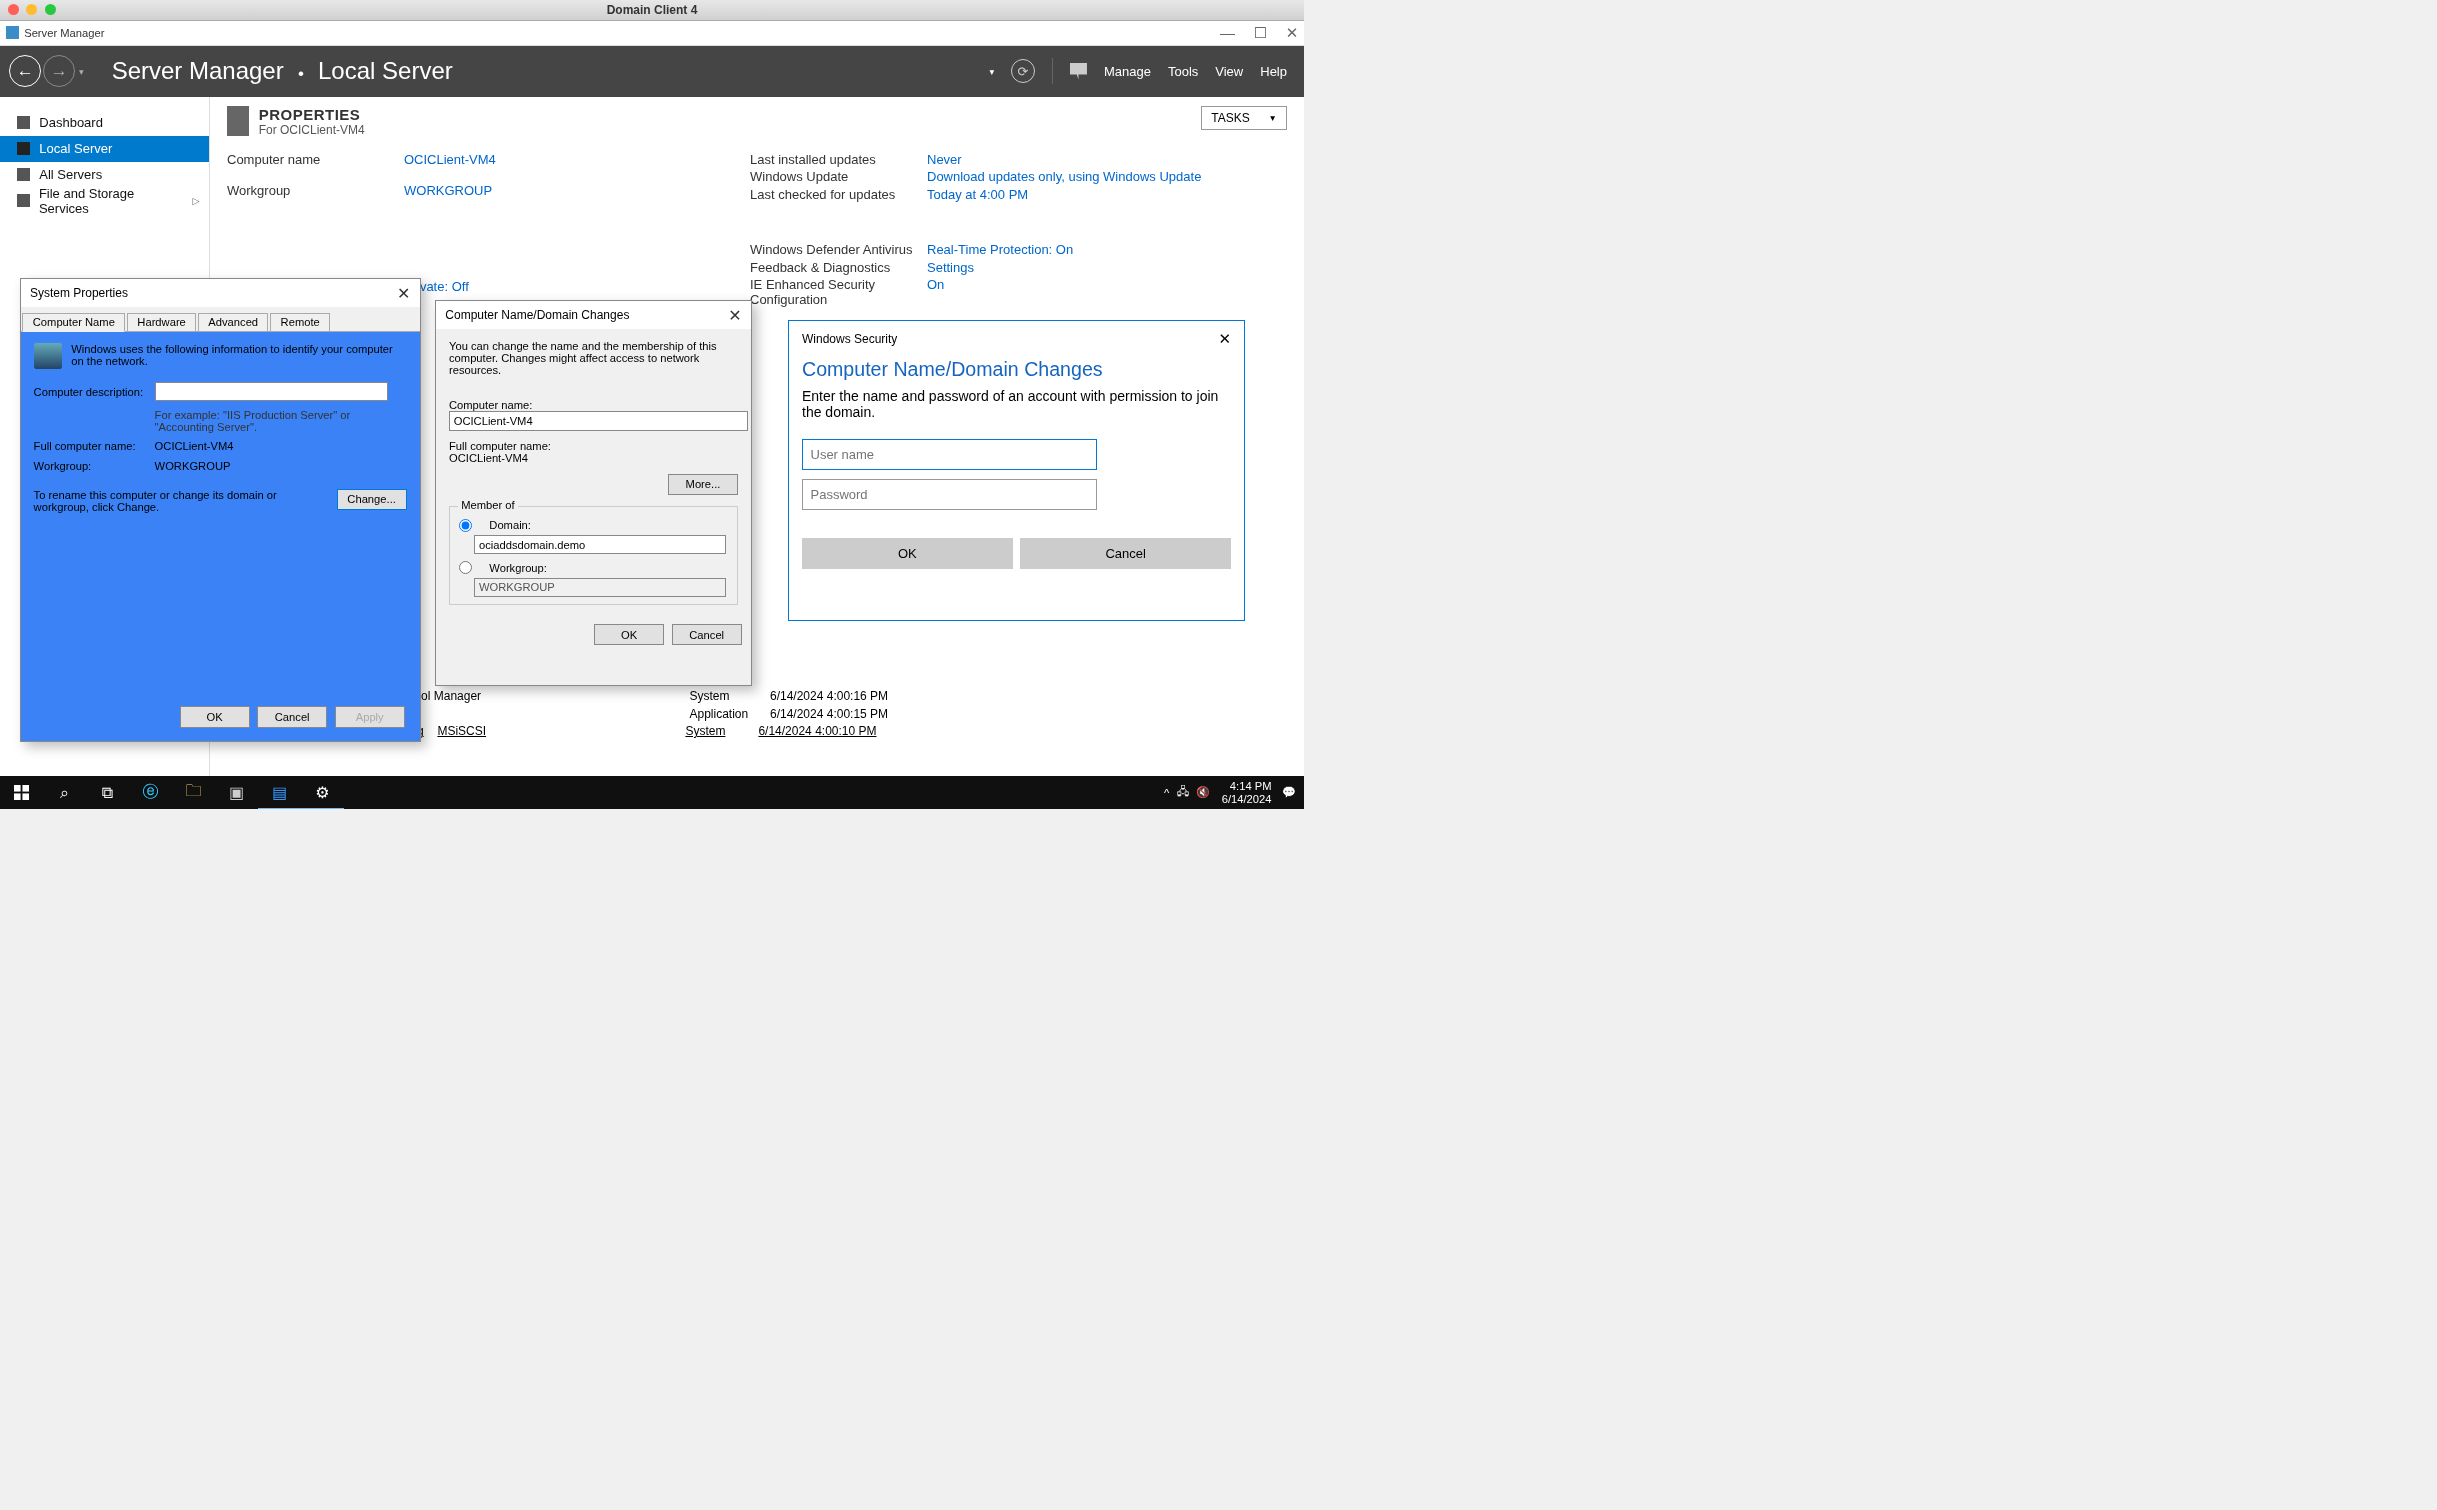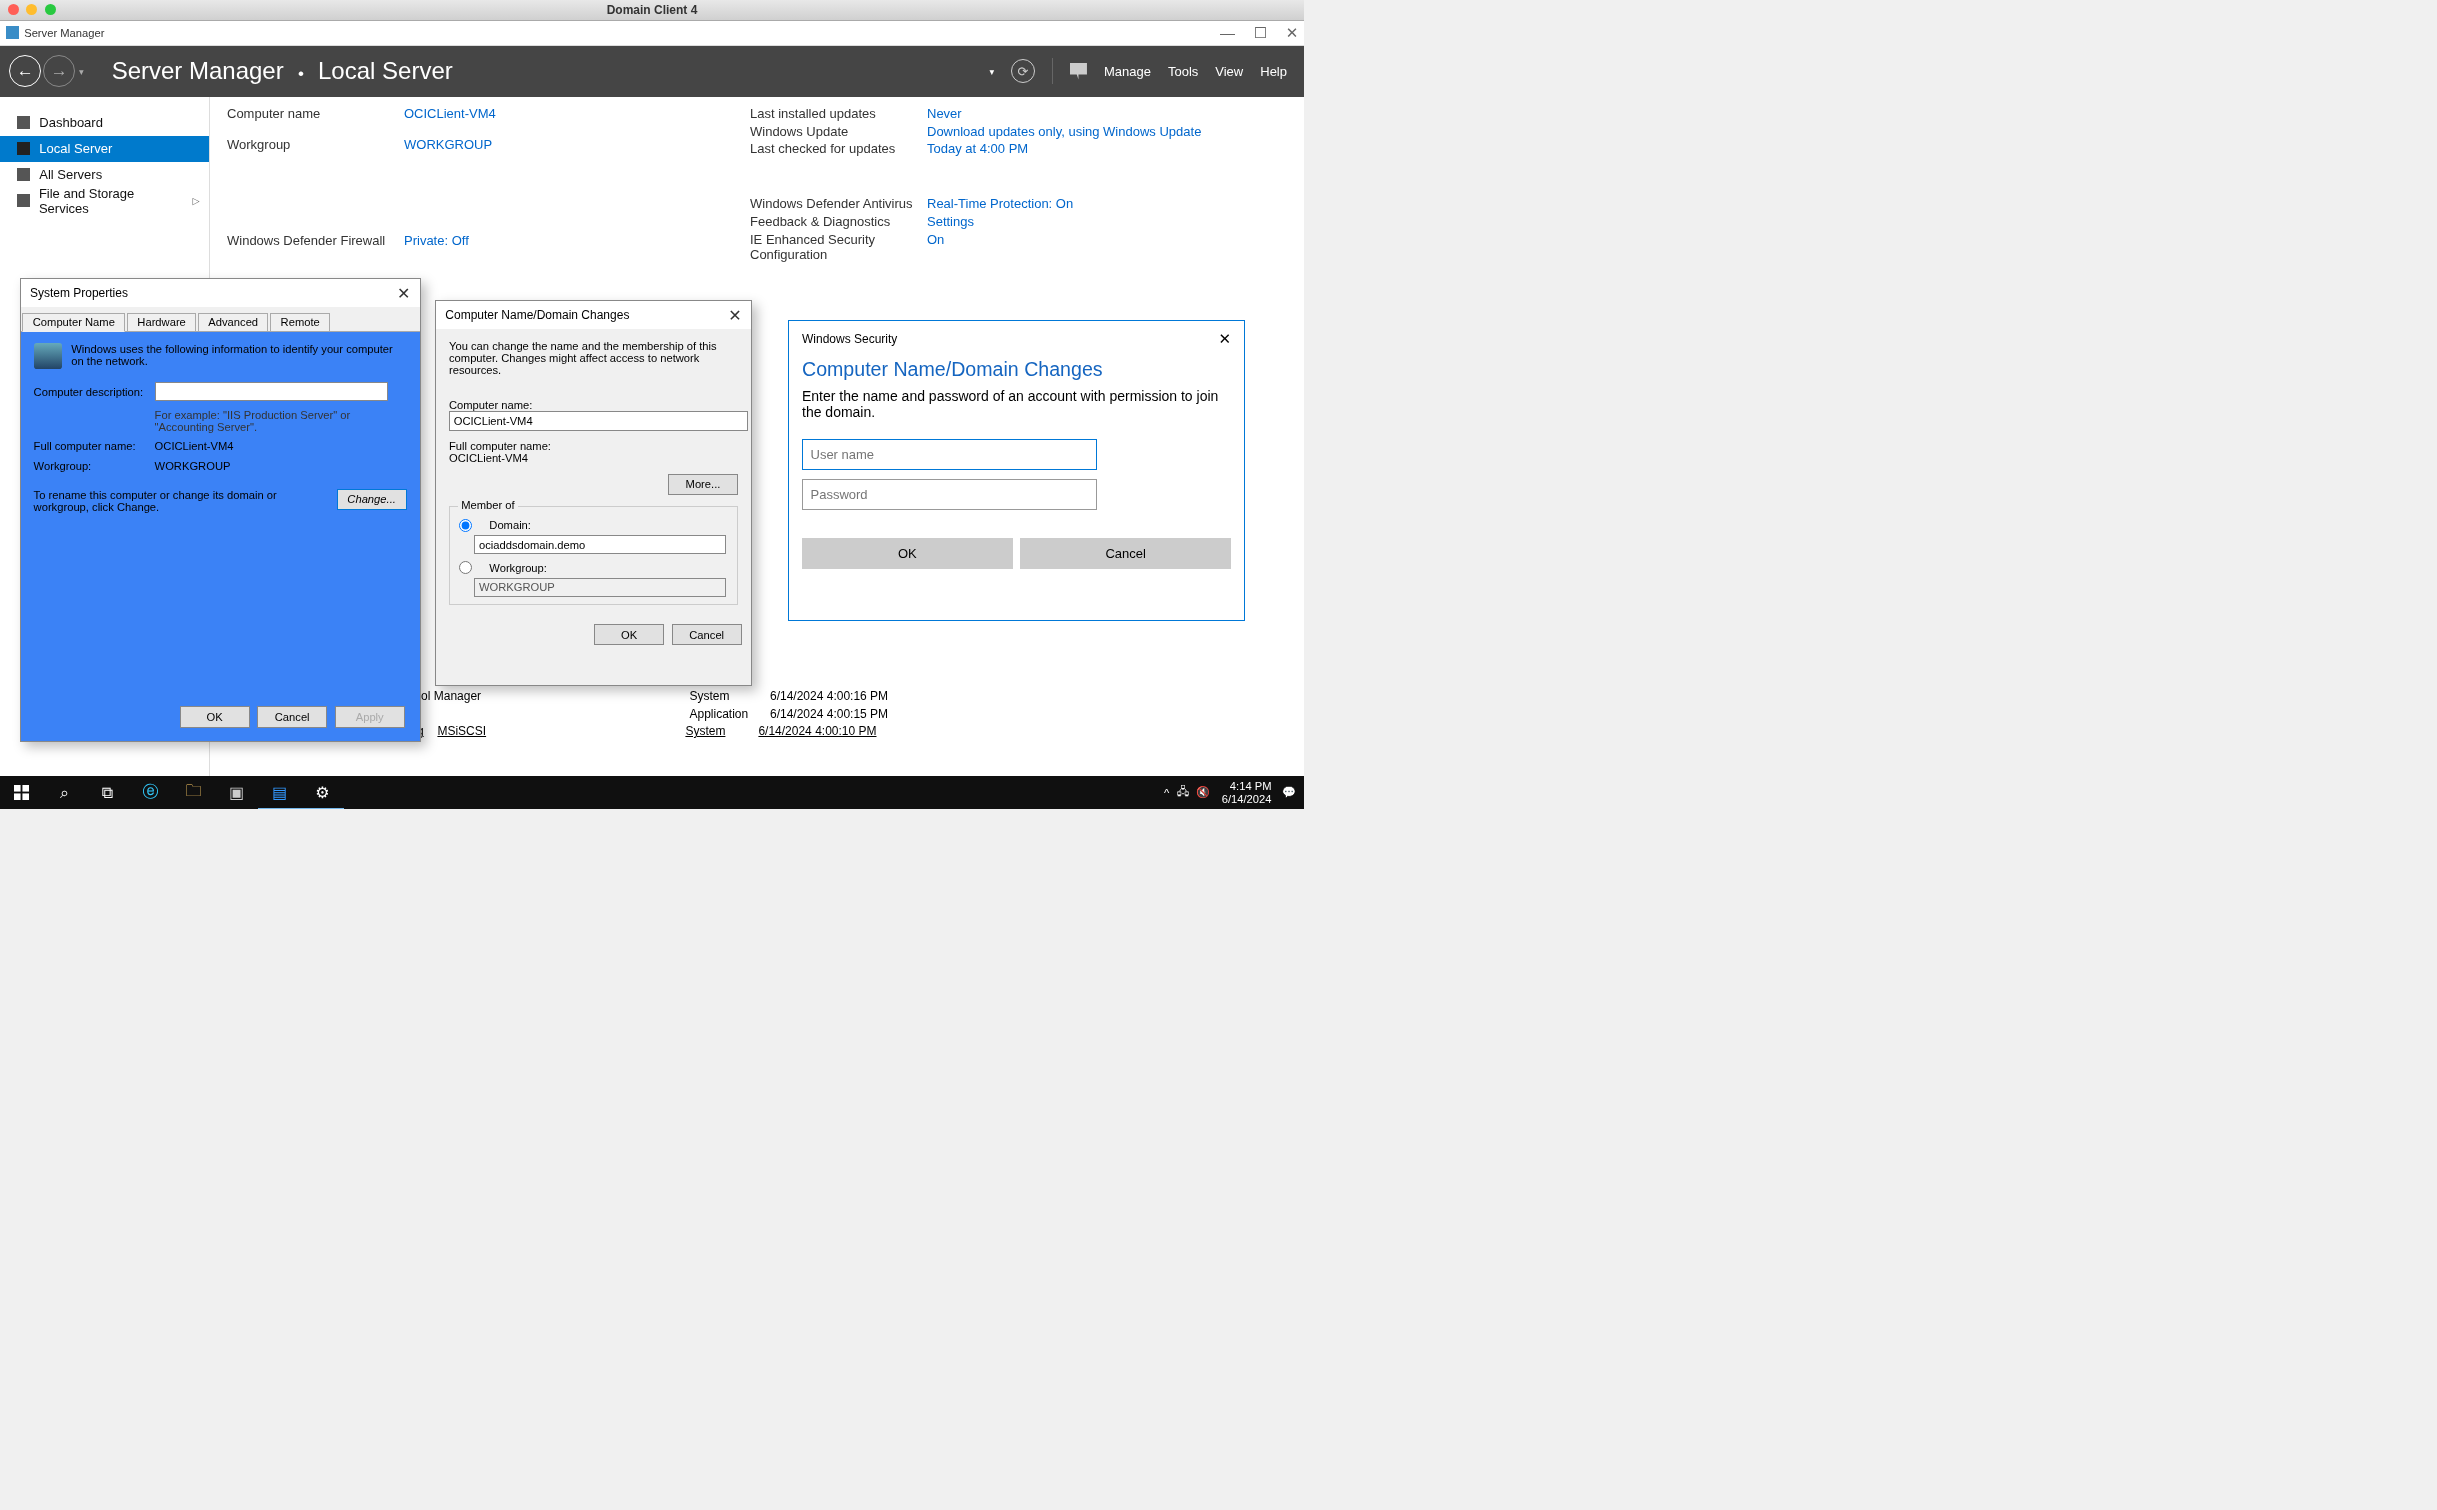--- a/index.html
+++ b/index.html
@@ -165,20 +165,31 @@
       <span>All Servers</span>
     </div>
     <div class="sidebar-item">
       <span class="sb-icon sb-icon-file"></span>
       <span>File and Storage Services</span>
       <span class="sb-chev">▷</span>
     </div>
   </div>
 
   <div class="content">
+    <div class="props-header">
+      <div class="props-iconblock"></div>
+      <div>
+        <div class="props-title">PROPERTIES</div>
+        <div class="props-sub">For OCICLient-VM4</div>
+      </div>
+      <div class="tasks-btn">
+        <span>TASKS</span>
+        <span class="tri">▼</span>
+      </div>
+    </div>
 
     <div class="props-grid">
       <div class="props-col left">
         <div class="prop-label">Computer name</div>
         <div class="prop-val">OCICLient-VM4</div>
         <div class="prop-label">Workgroup</div>
         <div class="prop-val">WORKGROUP</div>
         <div style="height:47px; grid-column: 1 / 3;"></div>
         <div class="prop-label">Windows Defender Firewall</div>
         <div class="prop-val">Private: Off</div>
@@ -256,21 +267,21 @@
     <div class="field-row" style="margin-top:7.5px;">
       <div>Full computer name:</div>
       <div>OCICLient-VM4</div>
     </div>
     <div class="field-row">
       <div>Workgroup:</div>
       <div>WORKGROUP</div>
     </div>
     <div style="display:flex; align-items:flex-start; margin-top:17px;">
       <div style="width:271px;">To rename this computer or change its domain or workgroup, click Change.</div>
-      <button class="win-btn highlighted" style="margin-left:auto;font-style:italic;">Change...</button>
+      <button class="win-btn highlighted" style="margin-left:auto;">Change...</button>
     </div>
   </div>
   <div class="dlg-buttons" style="position:absolute; bottom:5.6px; right:5.6px;">
     <button class="win-btn">OK</button>
     <button class="win-btn">Cancel</button>
     <button class="win-btn disabled">Apply</button>
   </div>
 </div>
 
 <div class="dialog" style="left:435px; top:300px; width:317px; height:386px;">

